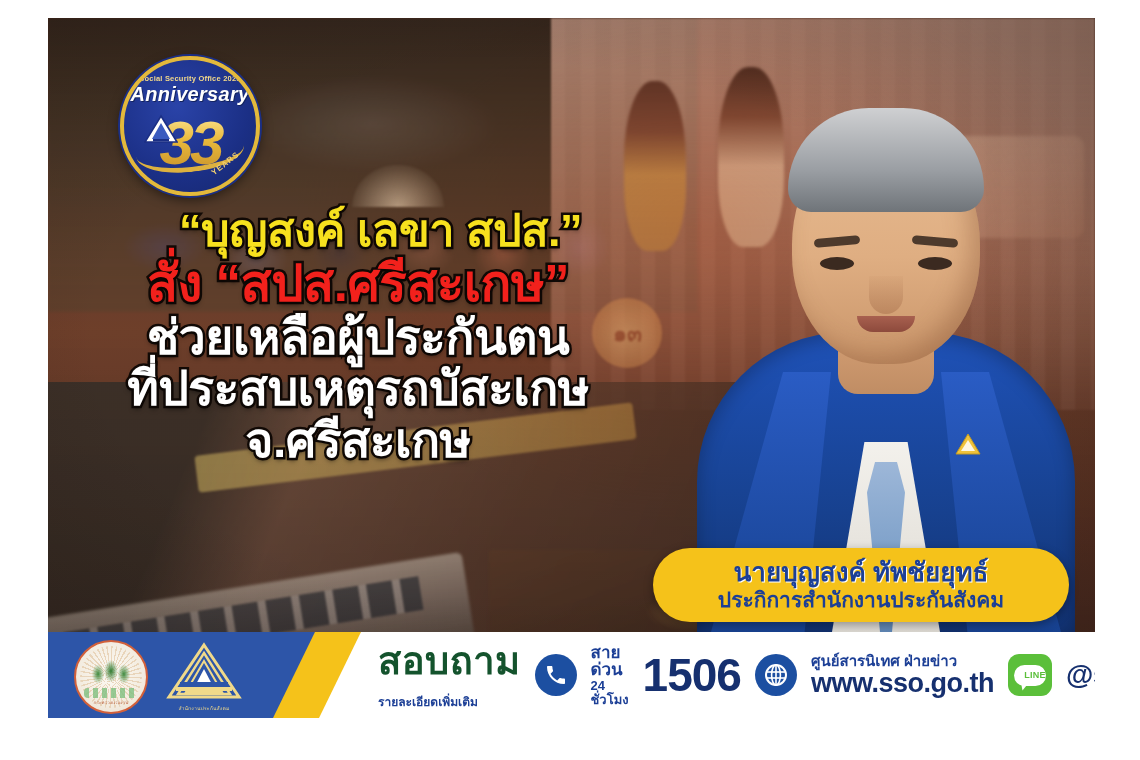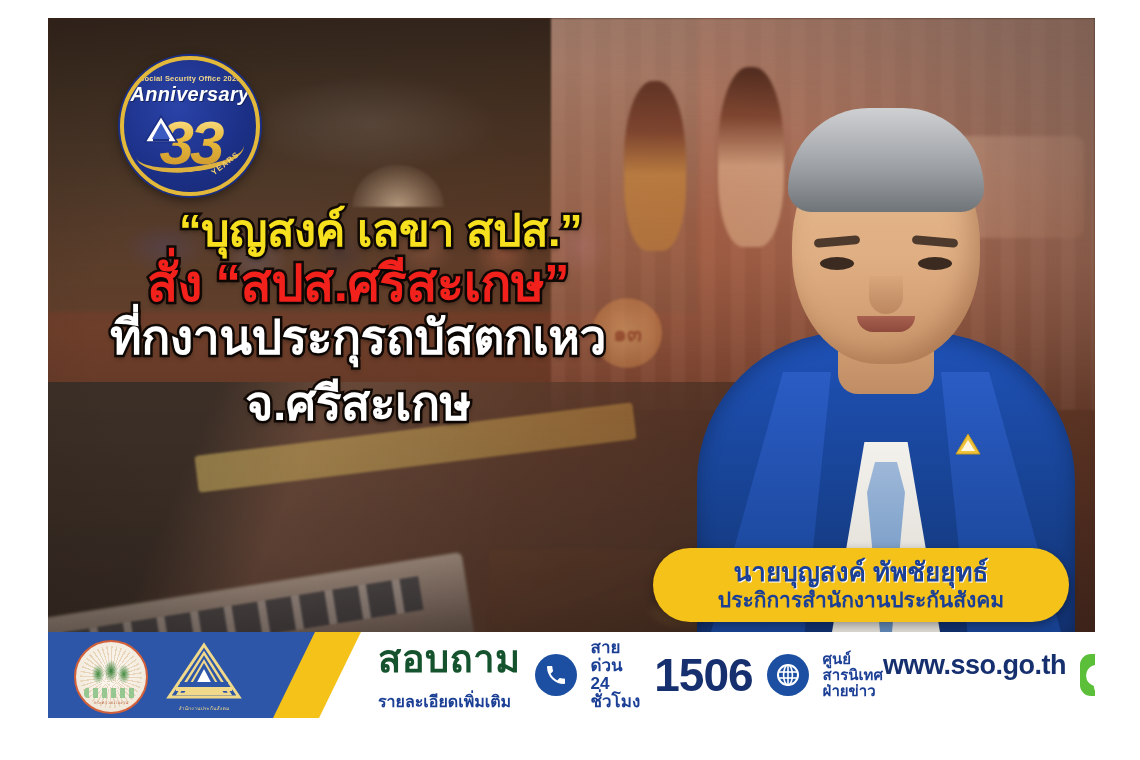--- a/index.html
+++ b/index.html
@@ -168,21 +168,21 @@
   }
   .hl{
     display:block;font-size:47px;letter-spacing:-.5px;margin:0 0 2px 0;
     -webkit-text-stroke:5px #120a06;
     paint-order:stroke fill;
     text-shadow:0 3px 5px rgba(0,0,0,.55);
   }
   .hl.yellow{color:#f7e11e;font-size:45px;padding-left:45px;}
   .hl.red{color:#f2211c;font-size:51px;margin-top:4px;}
   .hl.white{color:#ffffff;font-size:48px;}
-  .hl.last{font-size:48px;margin-top:17px;}
+  .hl.last{font-size:48px;margin-top:2px;}
 
   
   .portrait{
     position:absolute;right:-6px;bottom:86px;width:430px;height:600px;
   }
   .p-suit{
     position:absolute;left:26px;bottom:0;width:378px;height:300px;
     background:linear-gradient(180deg,#1f52b8 0%,#17418f 60%,#123272 100%);
     border-radius:150px 150px 0 0;
     box-shadow:inset 0 6px 18px rgba(0,0,0,.25);
@@ -311,31 +311,31 @@
   .sso-cap{
     position:absolute;left:0;right:0;bottom:0;text-align:center;
     font-size:5px;color:#f0d98a;letter-spacing:.2px;
   }
   .bb-content{
     position:absolute;left:330px;top:0;right:6px;height:86px;
     display:flex;align-items:center;gap:14px;z-index:2;
   }
   .ask{display:flex;flex-direction:column;align-items:flex-start;line-height:1;}
   .ask-main{color:#14532d;font-size:38px;font-weight:bold;letter-spacing:.5px;}
-  .ask-sub{color:#1c3f96;font-size:16px;font-weight:bold;margin-top:16px;}
+  .ask-sub{color:#1c3f96;font-size:12px;font-weight:bold;margin-top:16px;}
   .circ-icon{
     width:42px;height:42px;border-radius:50%;background:#1c4fa1;
     display:flex;align-items:center;justify-content:center;flex:none;
   }
   .circ-icon svg{width:24px;height:24px;fill:#fff;}
   .hot{display:flex;flex-direction:column;align-items:flex-start;line-height:1.05;}
   .hot-l1{color:#1c3f96;font-size:17px;font-weight:bold;}
-  .hot-l2{color:#1c3f96;font-size:17px;font-weight:bold;}
+  .hot-l2{color:#1c3f96;font-size:13px;font-weight:bold;}
   .num{color:#16306f;font-size:46px;font-weight:bold;letter-spacing:-1px;}
-  .web{display:flex;align-items:flex-start;line-height:1.05;}
+  .web{display:flex;flex-direction:column;align-items:flex-start;line-height:1.05;}
   .web-l1{color:#1c3f96;font-size:15px;font-weight:bold;}
   .web-l2{color:#16306f;font-size:27px;font-weight:bold;letter-spacing:-.5px;}
   .line-badge{
     width:44px;height:42px;border-radius:11px;background:#5bbf3a;
     display:flex;align-items:center;justify-content:center;flex:none;position:relative;
   }
   .line-bub{
     width:32px;height:21px;border-radius:11px;background:#fff;
     display:flex;align-items:center;justify-content:flex-end;position:relative;
   }
@@ -387,21 +387,22 @@
           <rect x="9" y="25" width="16" height="2.4" fill="#1b2f85"></rect>
         </svg>
       </div>
       <div class="logo-swoosh"></div>
       <div class="logo-years">YEARS</div>
     </div>
 
     <div class="headline">
       <span class="hl yellow">“บุญสงค์ เลขา สปส.”</span>
       <span class="hl red">สั่ง “สปส.ศรีสะเกษ”</span>
-      <span class="hl white">ที่กงานประกุรถบัสตกเหว</span>
+      <span class="hl white">ช่วยเหลือผู้ประกันตน</span>
+      <span class="hl white">ที่ประสบเหตุรถบัสะเกษ</span>
       <span class="hl white last">จ.ศรีสะเกษ</span>
     </div>
 
     <div class="portrait">
       <div class="p-suit"></div>
       <div class="p-shirt"></div>
       <div class="p-tie"></div>
       <div class="p-lapelL"></div>
       <div class="p-lapelR"></div>
       <div class="p-neck"></div>

